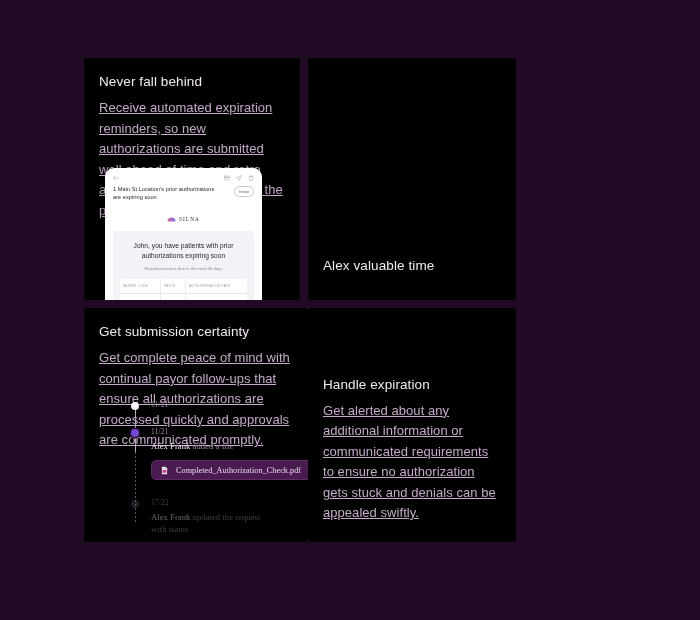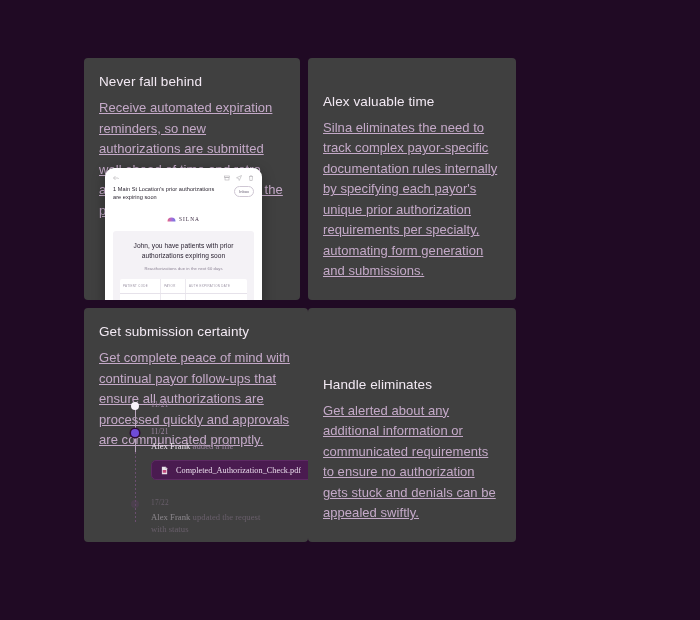--- a/index.html
+++ b/index.html
@@ -13,21 +13,21 @@
   .grid {
     position:absolute;
     left:84px; top:58px;
     width:532px; height:484px;
     display:grid;
     grid-template-columns:216px 8px 208px;
     grid-template-rows:242px 8px 234px;
   }
 
   .card {
-    background:#404040;
+    background:#000000;
     border-radius:4px;
     position:relative;
     overflow:hidden;
   }
   .card-1 { grid-column:1; grid-row:1; }
   .card-2 { grid-column:3; grid-row:1; }
   .card-3 { grid-column:1 / span 2; grid-row:3; }
   .card-4 { grid-column:3; grid-row:3; }
 
   .card-inner { padding:16px 15px 0 15px; }
@@ -220,21 +220,20 @@
           </table>
         </div>
 
       </div>
     </div>
   </div>
 
   <div class="card card-2">
     <div class="card-bottom">
       <div class="card-title">Alex valuable time</div>
-      <div class="card-body">Silna eliminates the need to track complex payor-specific documentation rules internally by specifying each payor's unique prior authorization requirements per specialty, automating form generation and submissions.</div>
     </div>
   </div>
 
   <div class="card card-3">
     <div class="card-inner">
       <div class="card-title">Get submission certainty</div>
       <div class="card-body">Get complete peace of mind with continual payor follow-ups that ensure all authorizations are processed quickly and approvals are communicated promptly.</div>
     </div>
 
     <div class="timeline">
@@ -274,18 +273,18 @@
           <span>updated the request with status</span>
           
         </div>
       </div>
 
     </div>
   </div>
 
   <div class="card card-4">
     <div class="card-bottom">
-      <div class="card-title">Handle eliminates</div>
+      <div class="card-title">Handle expiration</div>
       <div class="card-body">Get alerted about any additional information or communicated requirements to ensure no authorization gets stuck and denials can be appealed swiftly.</div>
     </div>
   </div>
 
 </div>
 
 </body></html>

